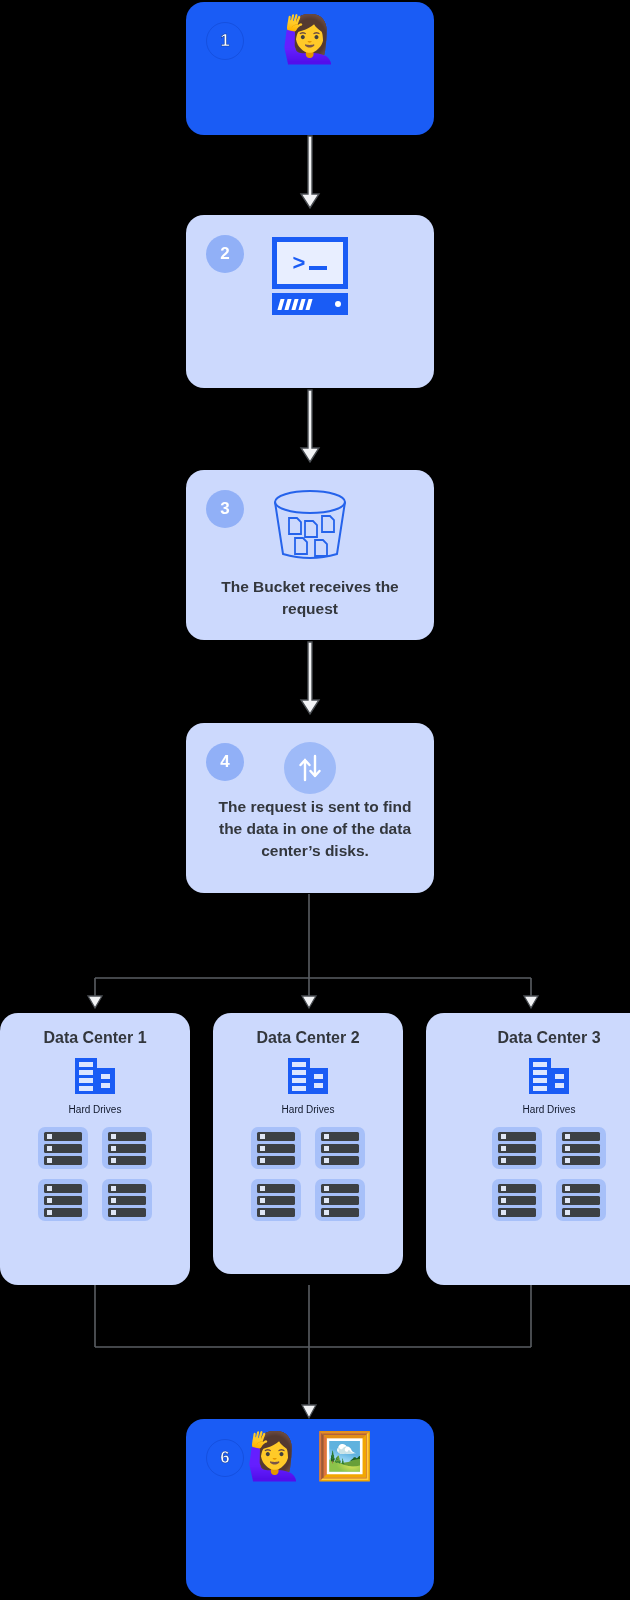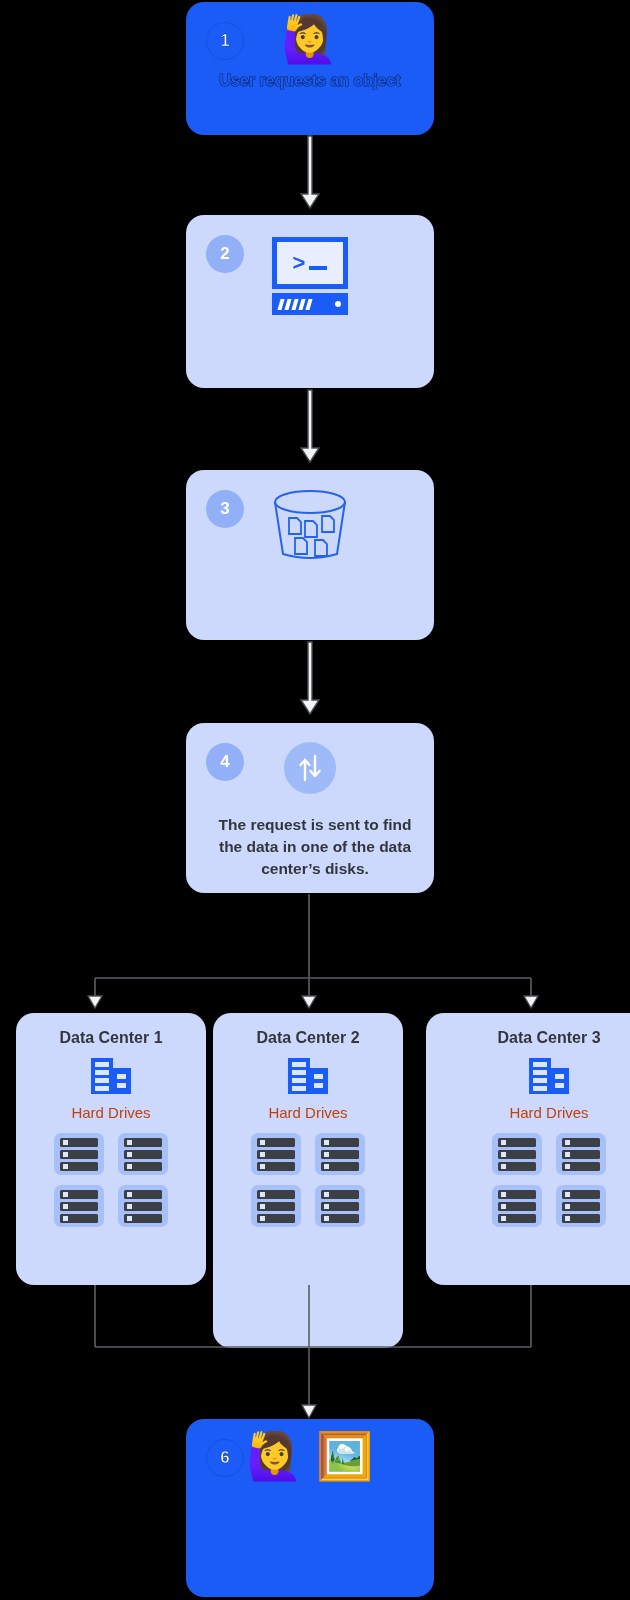--- a/index.html
+++ b/index.html
@@ -98,21 +98,21 @@
     width: 52px; height: 52px; border-radius: 50%;
     background: #9ebaf8;
     display: flex; align-items: center; justify-content: center;
   }
 
   
   .dc-title {
     font-size: 16px; font-weight: bold; color: #33373d;
     margin-top: 16px;
   }
-  .dc-sub { font-size: 15px; color: #c2410c; margin-top: 8px; }
+  .dc-sub { font-size: 10px; color: #0f172a; margin-top: 8px; }
   .hd-grid {
     display: grid; grid-template-columns: repeat(2, 50px);
     gap: 10px 14px; margin-top: 12px;
   }
   .hd {
     width: 50px; height: 42px; border-radius: 7px; background: #a7c0f9;
     display: flex; flex-direction: column; align-items: center;
     justify-content: center; gap: 3px;
   }
   .hd-bar {
@@ -128,21 +128,20 @@
 </head>
 <body>
 
 <div id="stage">
 
   <div class="card accent" style="left:186px; top:2px; width:248px; height:133px;">
     <div class="badge ghost">1</div>
     <div class="emoji-row" style="margin-top:14px;">
       <span class="emoji">🙋‍♀️</span>
     </div>
-    <div class="cardtext outline" style="margin-top:8px;">User requests an object</div>
   </div>
 
   <div class="conn" style="left:296px; top:136px;">
     <svg width="28" height="78" viewBox="0 0 28 78">
       <path d="M12 0 L16 0 L16 58 L23 58 L14 72 L5 58 L12 58 Z" fill="#f2f3f5" stroke="#4a4e53" stroke-width="1.4"></path>
     </svg>
   </div>
 
   <div class="card" style="left:186px; top:215px; width:248px; height:173px;">
     <div class="badge">2</div>
@@ -178,57 +177,58 @@
         <path d="M8 14 L16 66 Q43 74 70 66 L78 14" fill="none" stroke="#2563eb" stroke-width="2"></path>
         <g fill="none" stroke="#2563eb" stroke-width="1.8">
           <path d="M22 30 h8 l4 4 v12 h-12 z"></path>
           <path d="M38 33 h8 l4 4 v12 h-12 z"></path>
           <path d="M55 28 h8 l4 4 v12 h-12 z"></path>
           <path d="M28 50 h8 l4 4 v12 h-12 z"></path>
           <path d="M48 52 h8 l4 4 v12 h-12 z"></path>
         </g>
       </svg>
     </div>
+    <div class="cardtext" style="margin-top:12px;">The Bucket receives the request</div>
   </div>
 
   <div class="conn" style="left:296px; top:642px;">
     <svg width="28" height="78" viewBox="0 0 28 78">
       <path d="M12 0 L16 0 L16 58 L23 58 L14 72 L5 58 L12 58 Z" fill="#f2f3f5" stroke="#4a4e53" stroke-width="1.4"></path>
     </svg>
   </div>
 
   <div class="card" style="left:186px; top:723px; width:248px; height:170px;">
     <div class="badge">4</div>
     <div class="updown" style="margin-top:19px;">
       <svg width="26" height="28" viewBox="0 0 26 28">
         <path d="M8 26 L8 6 M8 6 L3.5 11 M8 6 L12.5 11" stroke="#ffffff" stroke-width="2.4" fill="none" stroke-linecap="round"></path>
         <path d="M18 2 L18 22 M18 22 L13.5 17 M18 22 L22.5 17" stroke="#ffffff" stroke-width="2.4" fill="none" stroke-linecap="round"></path>
       </svg>
     </div>
-    <div class="cardtext" style="margin-top:20px;padding-left:24px;">The request is sent to find the data in one of the data center’s disks.</div>
+    <div class="cardtext" style="margin-top:2px;padding-left:24px;">The request is sent to find the data in one of the data center’s disks.</div>
   </div>
 
   <div class="conn" style="left:88px; top:894px;">
     <svg width="450" height="120" viewBox="0 0 450 120">
       <g stroke="#5a5e63" stroke-width="1.6" fill="none">
         <path d="M221 0 L221 84"></path>
         <path d="M7 84 L443 84"></path>
         <path d="M7 84 L7 104"></path>
         <path d="M221 84 L221 104"></path>
         <path d="M443 84 L443 104"></path>
       </g>
       <g fill="#f2f3f5" stroke="#4a4e53" stroke-width="1.3">
         <path d="M0 102 L14 102 L7 114 Z"></path>
         <path d="M214 102 L228 102 L221 114 Z"></path>
         <path d="M436 102 L450 102 L443 114 Z"></path>
       </g>
     </svg>
   </div>
 
-  <div class="card" style="left:0px; top:1013px; width:190px; height:272px;margin-left:16px;">
+  <div class="card" style="left:0px; top:1013px; width:190px; height:272px;">
     <div class="dc-title">Data Center 1</div>
     <div style="margin-top:9px;">
       <svg width="44" height="40" viewBox="0 0 44 40">
         <rect x="2" y="2" width="22" height="36" fill="#1a5cf5"></rect>
         <rect x="22" y="12" width="20" height="26" fill="#1a5cf5"></rect>
         <g fill="#dde6ff">
           <rect x="6" y="6" width="14" height="5"></rect>
           <rect x="6" y="14" width="14" height="5"></rect>
           <rect x="6" y="22" width="14" height="5"></rect>
           <rect x="6" y="30" width="14" height="5"></rect>
@@ -279,21 +279,21 @@
         <div class="hd-bar">
             <i class="hd-led"></i>
           </div>
         <div class="hd-bar">
             <i class="hd-led"></i>
           </div>
       </div>
     </div>
   </div>
 
-  <div class="card" style="left:213px; top:1013px; width:190px; height:335px;">
+  <div class="card" style="left:213px; top:1013px; width:190px; height:261px;">
     <div class="dc-title">Data Center 2</div>
     <div style="margin-top:9px;">
       <svg width="44" height="40" viewBox="0 0 44 40">
         <rect x="2" y="2" width="22" height="36" fill="#1a5cf5"></rect>
         <rect x="22" y="12" width="20" height="26" fill="#1a5cf5"></rect>
         <g fill="#dde6ff">
           <rect x="6" y="6" width="14" height="5"></rect>
           <rect x="6" y="14" width="14" height="5"></rect>
           <rect x="6" y="22" width="14" height="5"></rect>
           <rect x="6" y="30" width="14" height="5"></rect>

